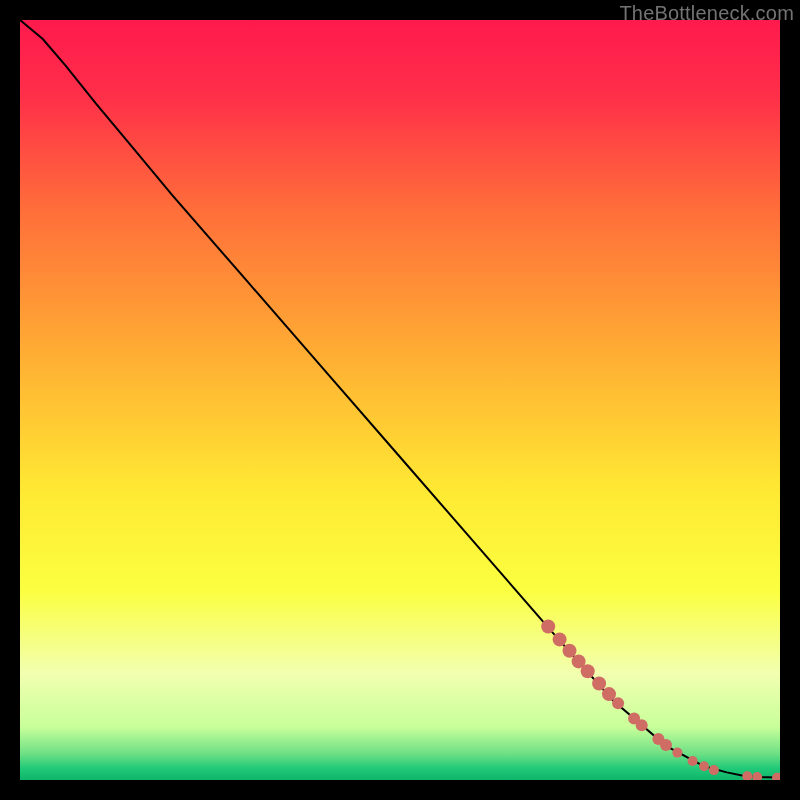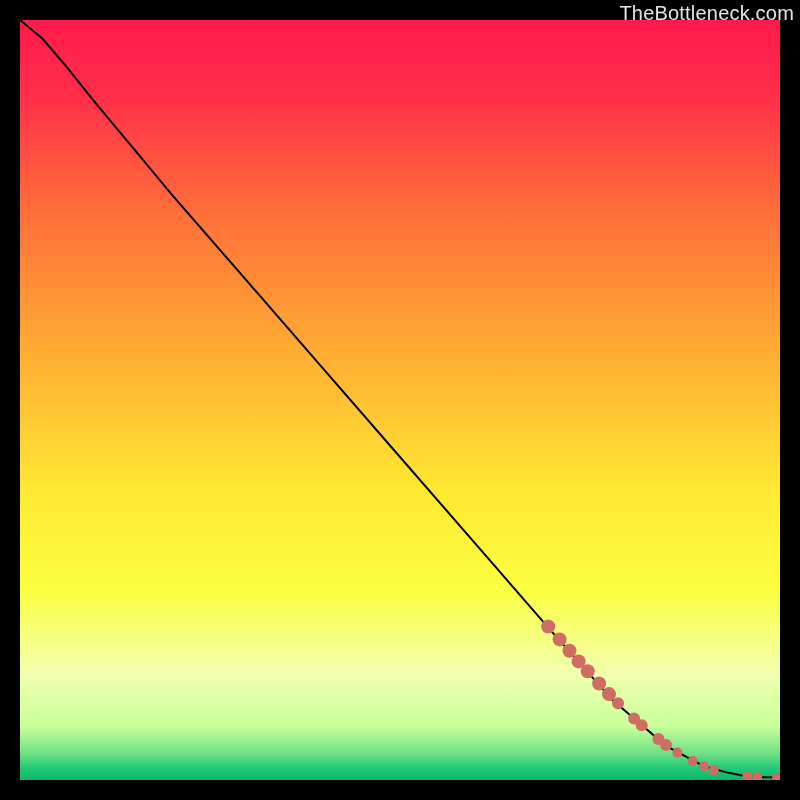--- a/index.html
+++ b/index.html
@@ -14,21 +14,21 @@
   .frame {
     position: relative;
     width: 800px;
     height: 800px;
     background: #000;
   }
   .watermark {
     position: absolute;
     top: 2px;
     right: 6px;
-    color: #e5e5e5;
+    color: #737373;
     font-size: 20px;
     font-weight: 500;
     letter-spacing: 0.2px;
     z-index: 3;
   }
   .plot {
     position: absolute;
     left: 20px;
     top: 20px;
     width: 760px;

